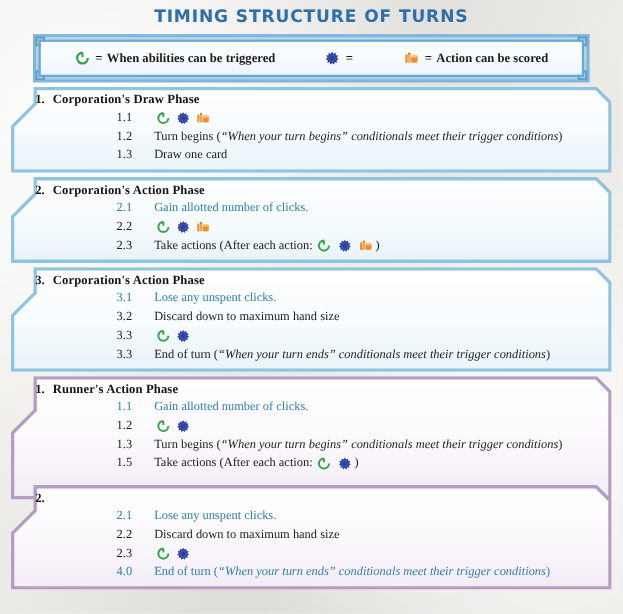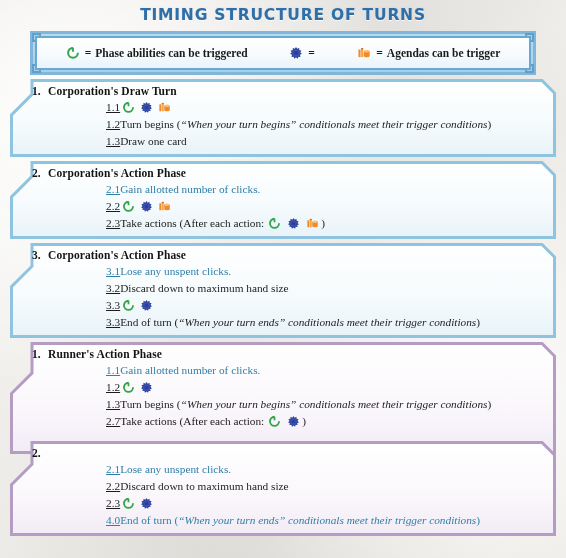--- a/index.html
+++ b/index.html
@@ -144,23 +144,22 @@
   .step {
     display: flex;
     align-items: center;
     font-size: 11.3px;
     color: #1c1c1c;
     min-height: 17px;
     line-height: 17px;
     white-space: nowrap;
   }
   .step-num {
-    margin-right: 0;
+    margin-right: 20px;
     flex: 0 0 auto;
-    text-decoration: underline;
   }
   .step-text { flex: 0 0 auto; }
   .step em {
     font-style: italic;
   }
   .step.blue, .step.blue .step-num { color: #2f7fa8; align-items: flex-end; }
   .step-icons {
     display: inline-flex;
     align-items: center;
     gap: 5px;
@@ -193,21 +192,21 @@
     <div class="legend-inner" id="legend-inner">
         <div class="legend-item">
           <span class="icon">
             <svg width="14" height="14" viewBox="0 0 24 24">
               <path d="M12 3.2 A8.4 8.4 0 1 0 20.4 11.6" fill="none" stroke="#35a44a" stroke-width="3.4" stroke-linecap="butt"></path>
               <path d="M8.6 2.2 L12.9 3.4 L9.2 6.6 Z" fill="#35a44a"></path>
               <path d="M12 3.2 L12 9.8" fill="none" stroke="#35a44a" stroke-width="3.2" stroke-linecap="butt"></path>
             </svg>
           </span>
           <span class="eq">=</span>
-          <span>Phase abilities can be triggered</span>
+          <span>When abilities can be triggered</span>
         </div>
         <div class="legend-item">
           <span class="icon">
             <svg width="14" height="14" viewBox="0 0 24 24">
               <polygon points="12.00,1.80 14.08,4.90 17.51,3.42 17.59,7.15 21.28,7.76 19.32,10.95 22.10,13.45 18.73,15.07 19.71,18.68 16.00,18.23 14.87,21.79 12.00,19.40 9.13,21.79 8.00,18.23 4.29,18.68 5.27,15.07 1.90,13.45 4.68,10.95 2.72,7.76 6.41,7.15 6.49,3.42 9.92,4.90" fill="#2b3f98"></polygon>
               <circle cx="12" cy="12" r="6.6" fill="#3a4fae"></circle>
               <circle cx="12" cy="12" r="3.4" fill="#2b3f98"></circle>
             </svg>
           </span>
           <span class="eq">=</span>
@@ -217,21 +216,21 @@
             <svg width="14" height="14" viewBox="0 0 24 24">
               <rect x="2.5" y="6" width="3.6" height="13" fill="#f08a2b"></rect>
               <rect x="7" y="3.5" width="3.6" height="15.5" fill="#f6a24f"></rect>
               <rect x="7" y="3.5" width="3.6" height="2.4" fill="#d9711a"></rect>
               <ellipse cx="16.6" cy="9.2" rx="5.1" ry="2.1" fill="#f8b267"></ellipse>
               <path d="M11.5 9.2 L11.5 17 A5.1 2.1 0 0 0 21.7 17 L21.7 9.2 Z" fill="#f08a2b"></path>
               <ellipse cx="16.6" cy="9.2" rx="5.1" ry="2.1" fill="#fbc079"></ellipse>
             </svg>
           </span>
           <span class="eq">=</span>
-          <span>Agendas can be trigger</span>
+          <span>Action can be scored</span>
         </div>
       </div>
   </div>
 
   <div id="phases-container">
       <div class="panel">
         <div class="panel-bg"><svg width="546" height="78" viewBox="0 0 546 78" preserveAspectRatio="none">
             <defs>
               <linearGradient id="gradCorpcorp54678" x1="0" y1="0" x2="0" y2="1">
                 <stop offset="0%" stop-color="#ffffff"></stop>
@@ -242,21 +241,21 @@
                 <stop offset="0%" stop-color="#ffffff"></stop>
                 <stop offset="55%" stop-color="#fbf8fc"></stop>
                 <stop offset="100%" stop-color="#f2ecf5"></stop>
               </linearGradient>
             </defs>
             <path d="M 22 1.5 L 532 1.5 L 544.5 14 L 544.5 76.5 L 1.5 76.5 L 1.5 35.88 L 22 15.380000000000003 Z" fill="url(#gradCorpcorp54678)" stroke="#8fc4e0" stroke-width="3"></path>
           </svg></div>
         <div class="panel-content">
           <div class="panel-header">
             <div class="panel-num">1.</div>
-            <div class="panel-title">Corporation's Draw Turn</div>
+            <div class="panel-title">Corporation's Draw Phase</div>
           </div>
           <div class="steps">
             <div class="step">
               <span class="step-num">1.1</span>
               <span class="step-icons">
                 <span class="icon">
                   <svg width="13" height="13" viewBox="0 0 24 24">
                     <path d="M12 3.2 A8.4 8.4 0 1 0 20.4 11.6" fill="none" stroke="#35a44a" stroke-width="3.4" stroke-linecap="butt"></path>
                     <path d="M8.6 2.2 L12.9 3.4 L9.2 6.6 Z" fill="#35a44a"></path>
                     <path d="M12 3.2 L12 9.8" fill="none" stroke="#35a44a" stroke-width="3.2" stroke-linecap="butt"></path>
@@ -486,21 +485,21 @@
                 </span>
               </span>
             </div>
             <div class="step">
               <span class="step-num">1.3</span>
               <span class="step-text">Turn begins (</span>
               <em>“When your turn begins” conditionals meet their trigger conditions</em>
               <span>)</span>
             </div>
             <div class="step">
-              <span class="step-num">2.7</span>
+              <span class="step-num">1.5</span>
               <span class="step-text">Take actions (After each action:</span>
               <span class="inline-icons">
                 <span class="icon">
                   <svg width="13" height="13" viewBox="0 0 24 24">
                     <path d="M12 3.2 A8.4 8.4 0 1 0 20.4 11.6" fill="none" stroke="#35a44a" stroke-width="3.4" stroke-linecap="butt"></path>
                     <path d="M8.6 2.2 L12.9 3.4 L9.2 6.6 Z" fill="#35a44a"></path>
                     <path d="M12 3.2 L12 9.8" fill="none" stroke="#35a44a" stroke-width="3.2" stroke-linecap="butt"></path>
                   </svg>
                 </span>
                 <span class="icon">

